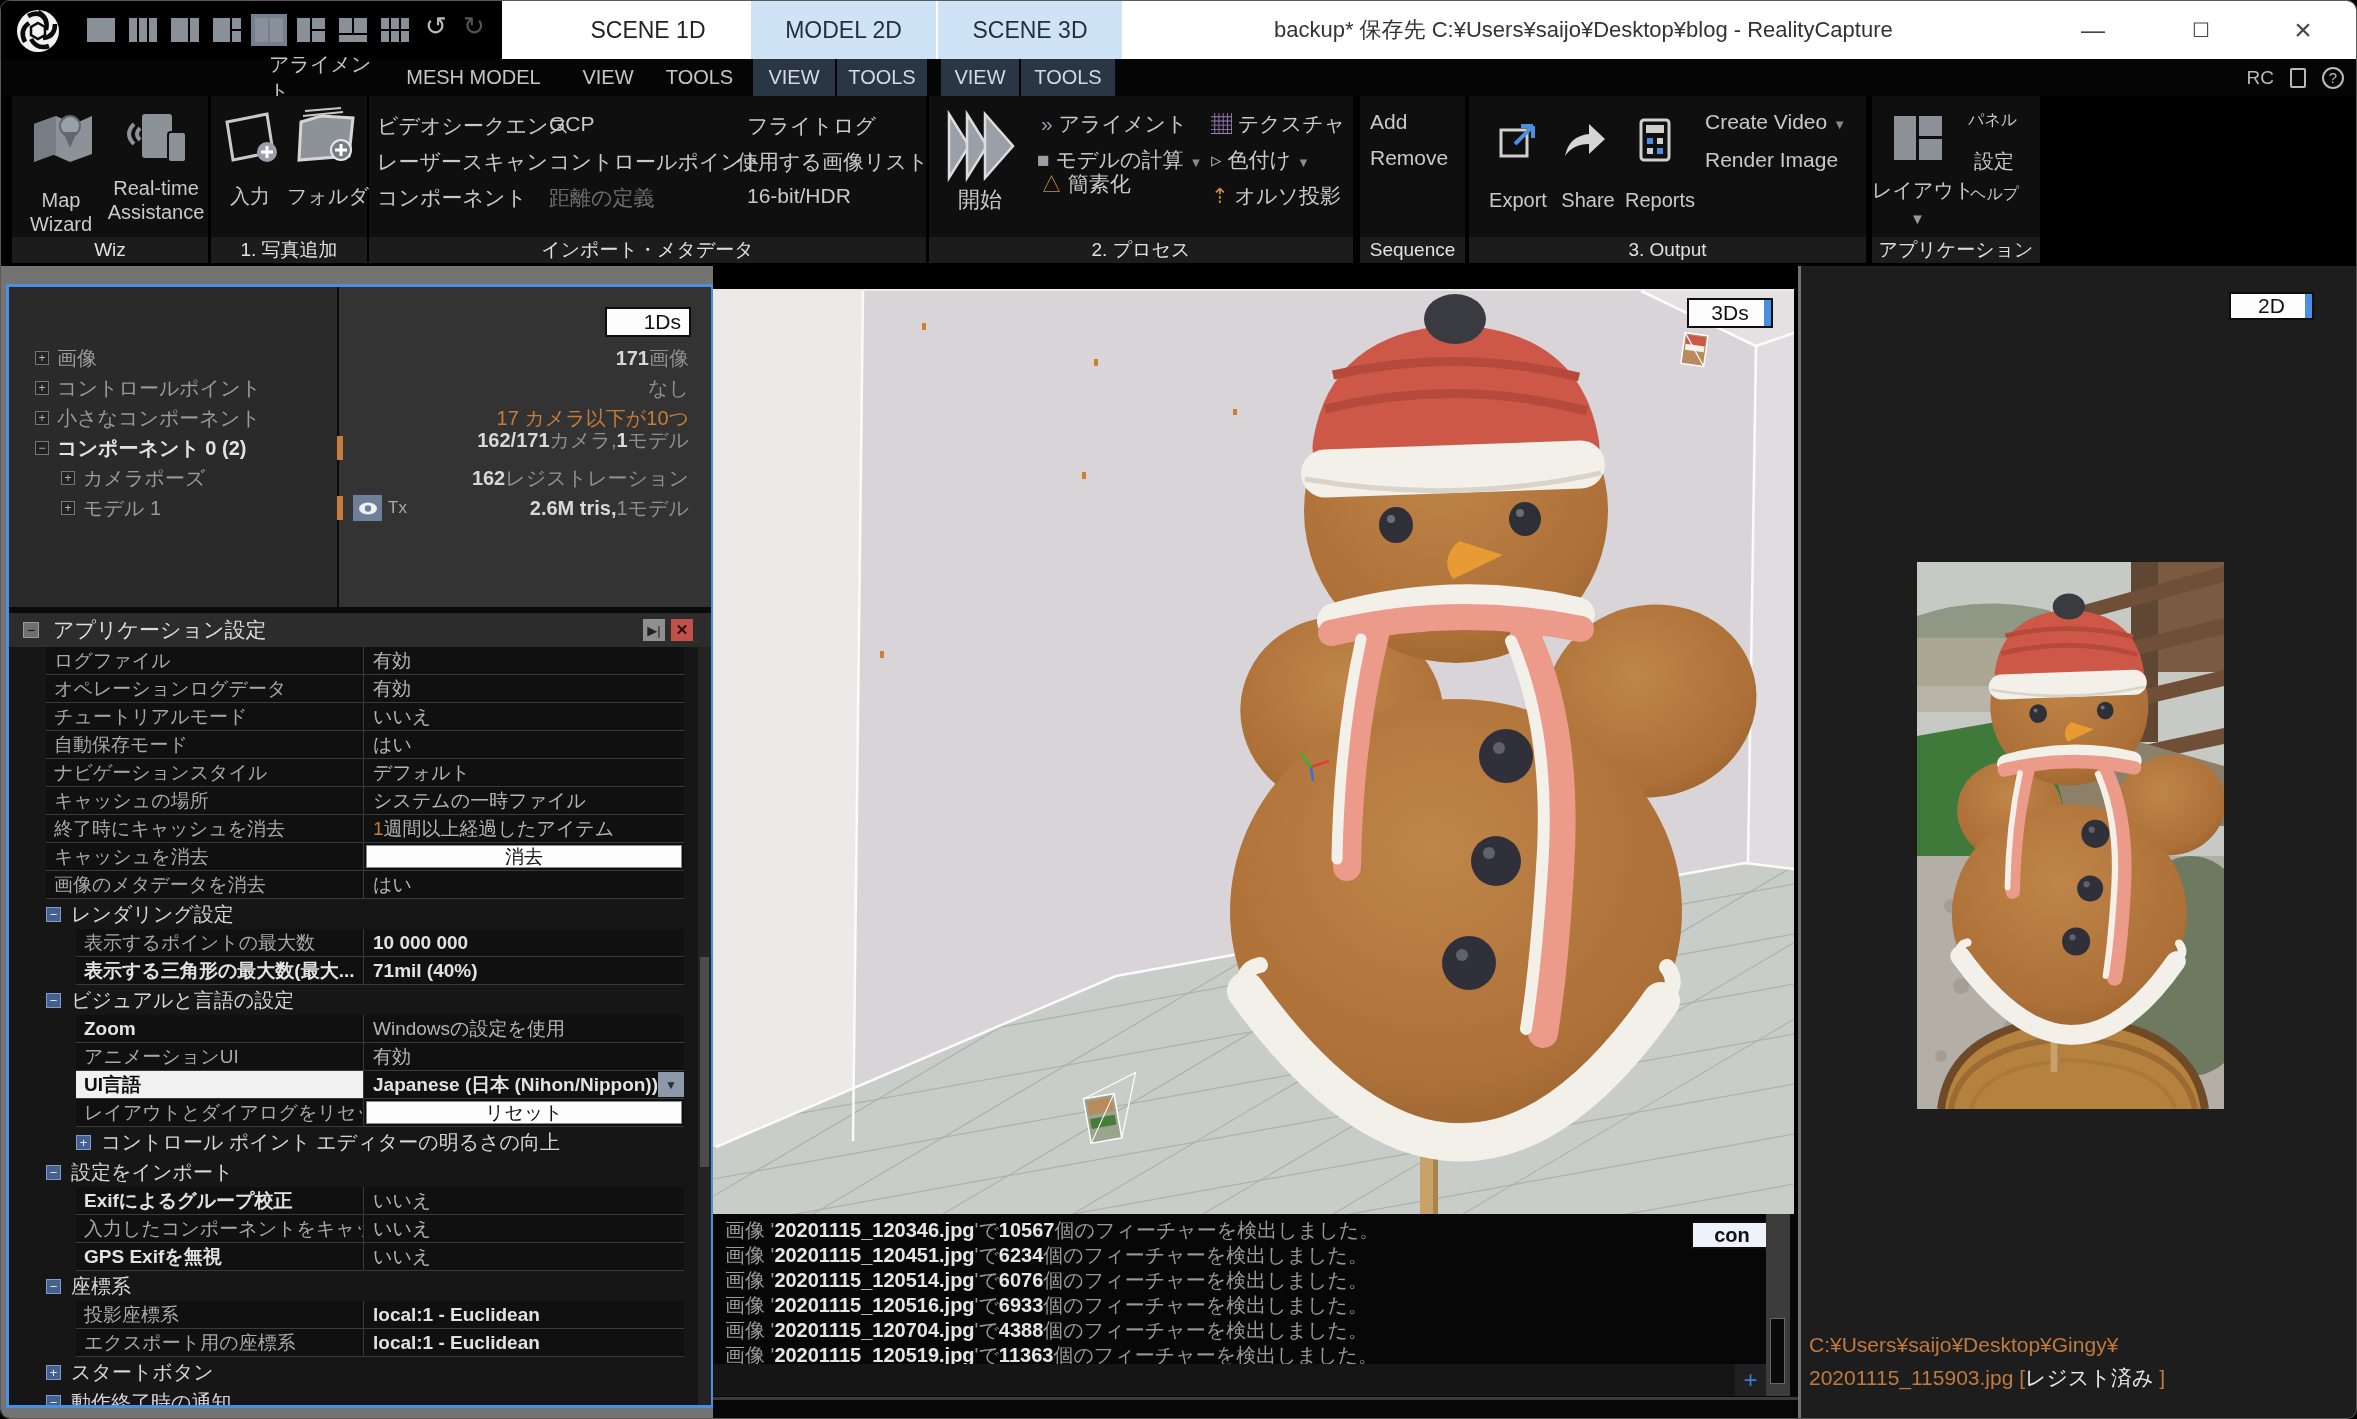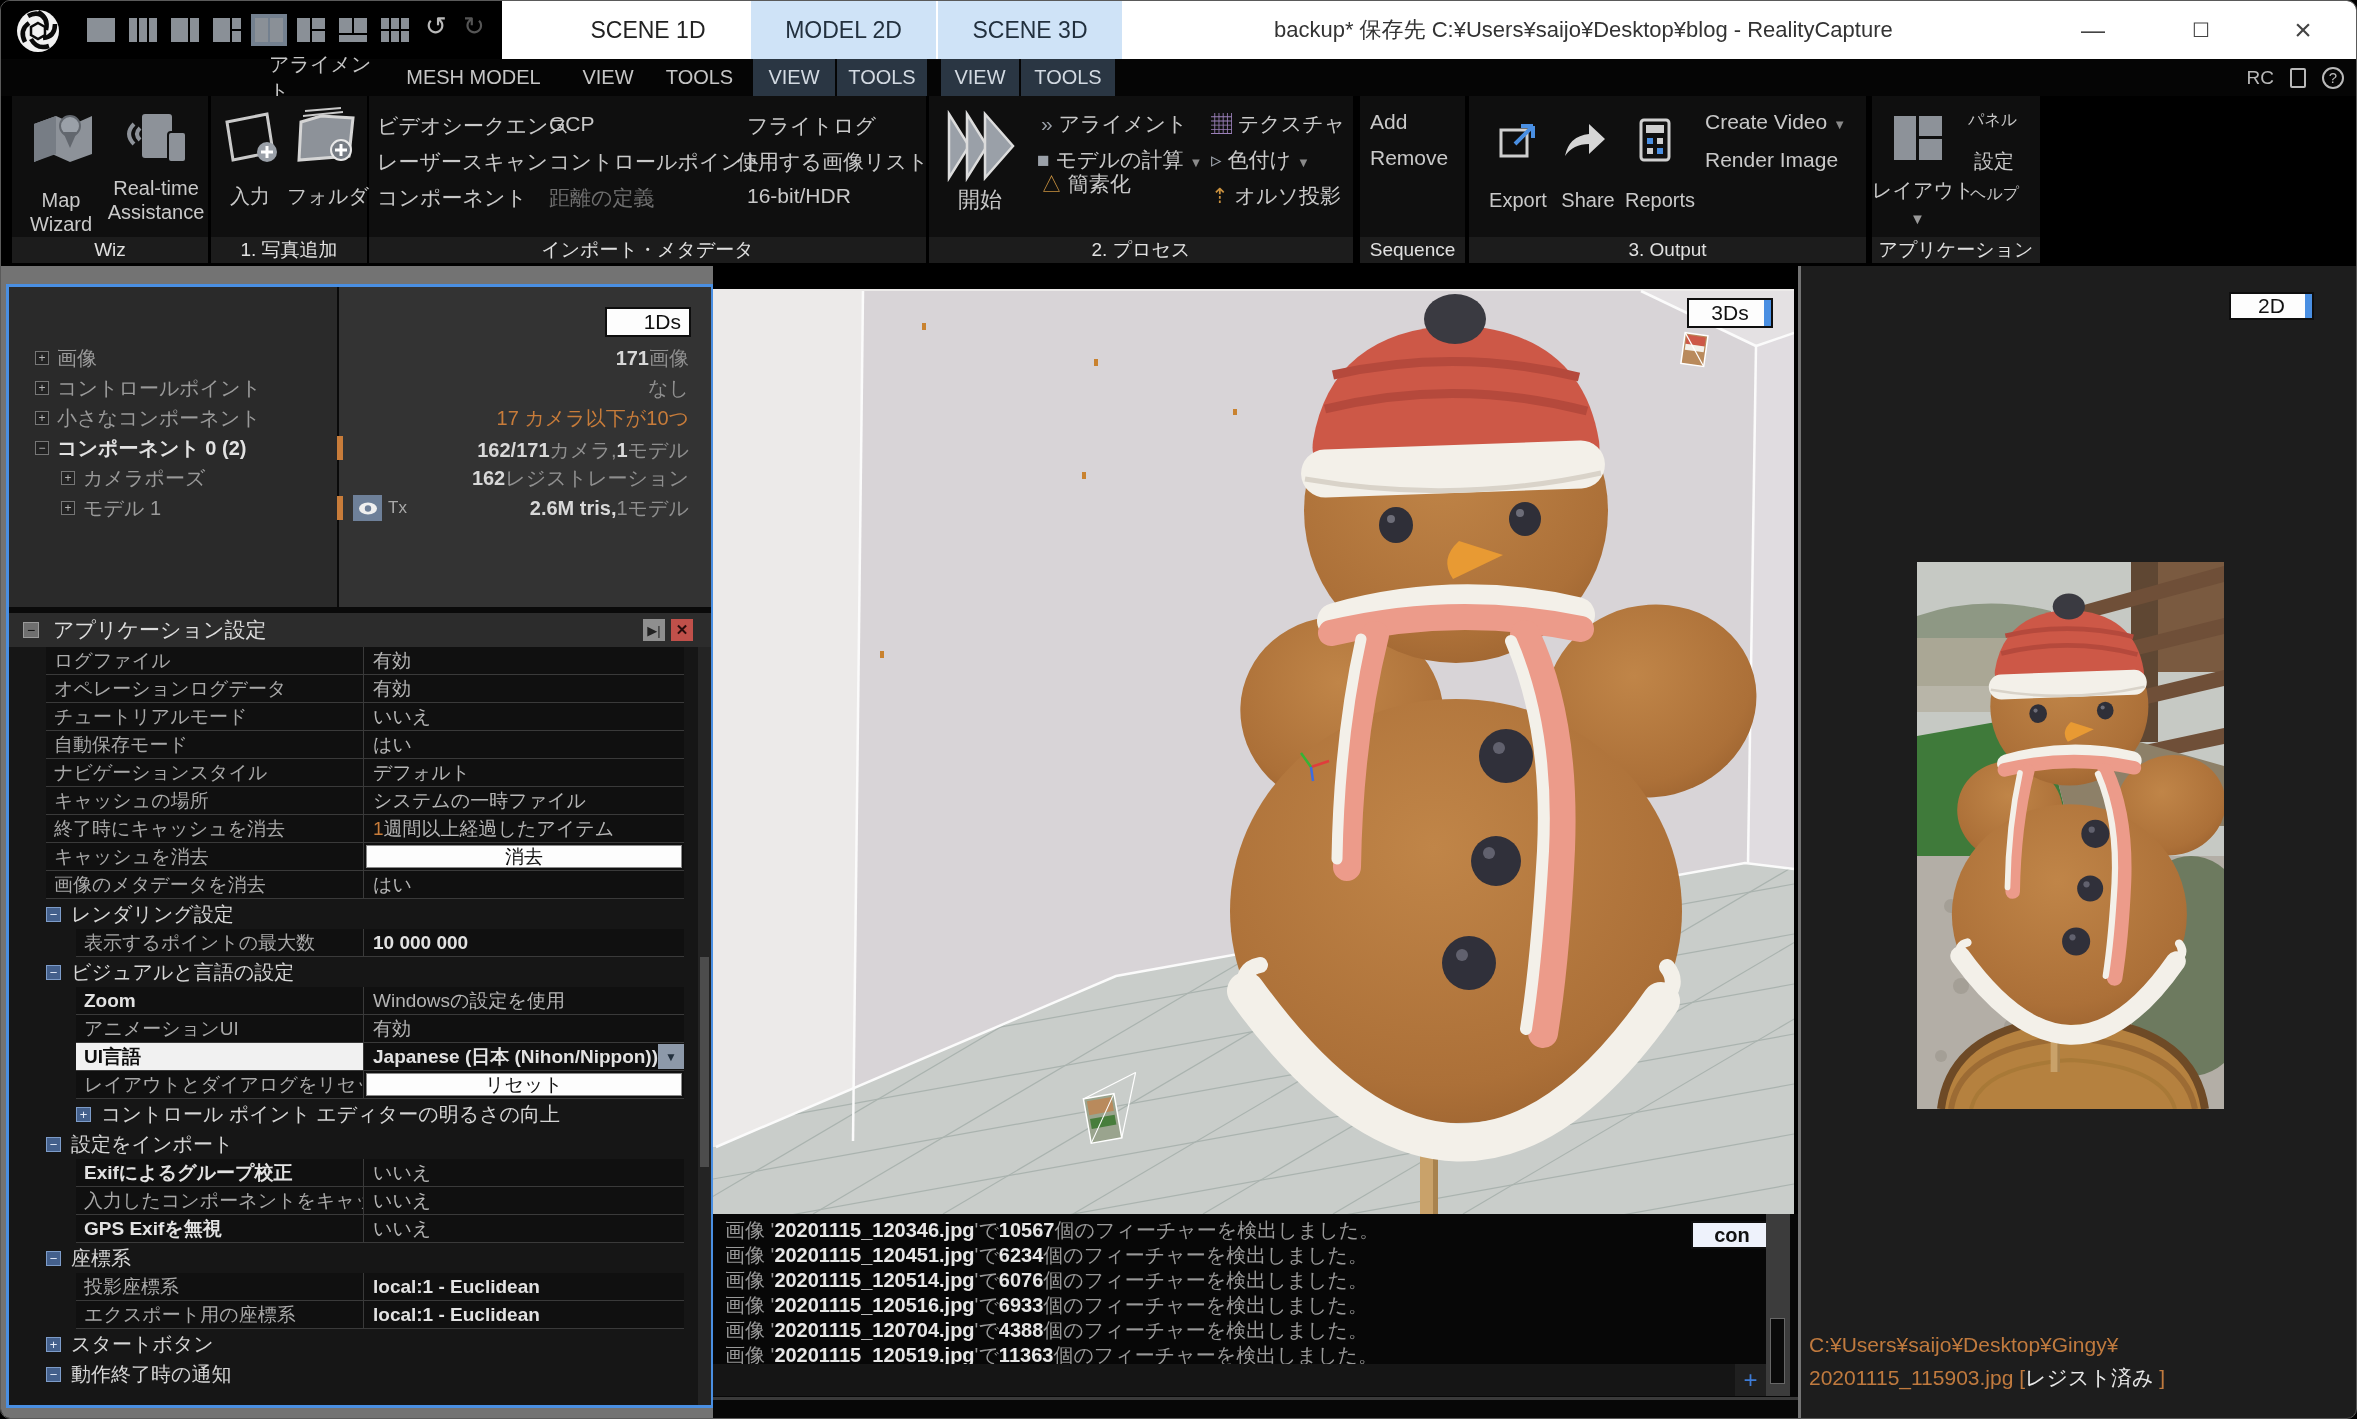--- a/index.html
+++ b/index.html
@@ -371,21 +371,21 @@
             <span class="tbox">+</span>
             <span>小さなコンポーネント</span>
           </div>
           <div class="tval" style="top: 116px;">
             <span class="seg2">17 カメラ以下が10つ</span>
           </div>
           <div class="trow" style="left: 26px; top: 146px;">
             <span class="tbox">−</span>
             <span style="color: rgb(226, 226, 226); font-weight: 600;">コンポーネント 0 (2)</span>
           </div>
-          <div class="tval" style="top: 148px;">
+          <div class="tval" style="top: 138px;">
             <span class="seg1">162/171</span>
             <span class="seg0"> カメラ, </span>
             <span class="seg1">1 </span>
             <span class="seg0">モデル</span>
           </div>
           <div class="obar" style="top: 149px;"></div>
           <div class="trow" style="left: 52px; top: 176px;">
             <span class="tbox">+</span>
             <span>カメラポーズ</span>
           </div>
@@ -477,20 +477,26 @@
               </div>
             </div>
             <div class="ssec" style="padding-left: 37px;">
               <span class="secbox">−</span>
               <span>レンダリング設定</span>
             </div>
             <div class="srow" style="margin-left: 67px; width: 608px;">
               <div class="lbl" style="width: 288px;">表示するポイントの最大数</div>
               <div class="val strong">
                 <span>10 000 000</span>
+              </div>
+            </div>
+            <div class="srow" style="margin-left: 67px; width: 608px;">
+              <div class="lbl strong" style="width: 288px;">表示する三角形の最大数(最大...</div>
+              <div class="val strong">
+                <span>71mil (40%)</span>
               </div>
             </div>
             <div class="ssec" style="padding-left: 37px;">
               <span class="secbox">−</span>
               <span>ビジュアルと言語の設定</span>
             </div>
             <div class="srow" style="margin-left: 67px; width: 608px;">
               <div class="lbl strong" style="width: 288px;">Zoom</div>
               <div class="val">
                 <span>Windowsの設定を使用</span>

